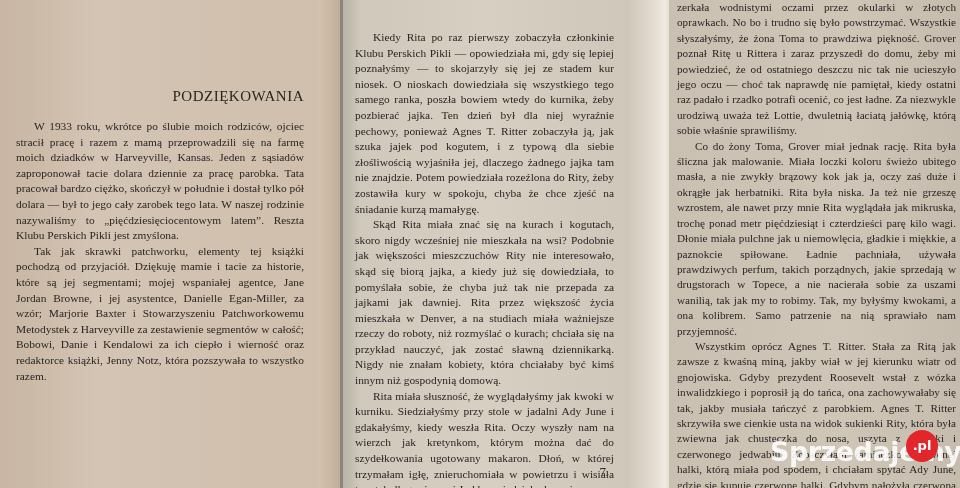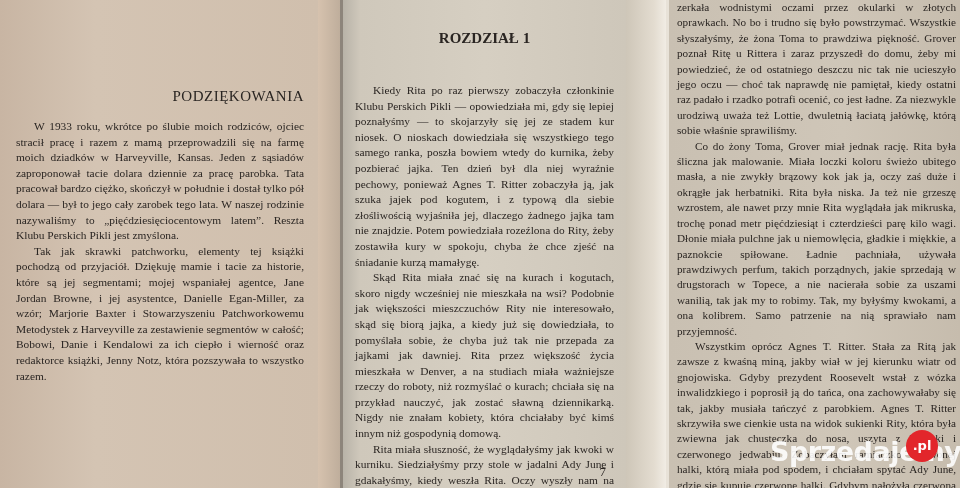--- a/index.html
+++ b/index.html
@@ -23,21 +23,20 @@
 
 <div class="page p1">
   <h1>PODZIĘKOWANIA</h1>
   <p>W 1933 roku, wkrótce po ślubie moich rodziców, ojciec stracił pracę i razem z mamą przeprowadzili się na farmę moich dziadków w Harveyville, Kansas. Jeden z sąsiadów zaproponował tacie dolara dziennie za pracę parobka. Tata pracował bardzo ciężko, skończył w południe i dostał tylko pół dolara — był to jego cały zarobek tego lata. W naszej rodzinie nazywaliśmy to „pięćdziesięciocentowym latem”. Reszta Klubu Perskich Pikli jest zmyślona.</p>
   <p>Tak jak skrawki patchworku, elementy tej książki pochodzą od przyjaciół. Dziękuję mamie i tacie za historie, które są jej segmentami; mojej wspaniałej agentce, Jane Jordan Browne, i jej asystentce, Danielle Egan-Miller, za wzór; Marjorie Baxter i Stowarzyszeniu Patchworkowemu Metodystek z Harveyville za zestawienie segmentów w całość; Bobowi, Danie i Kendalowi za ich ciepło i wierność oraz redaktorce książki, Jenny Notz, która pozszywała to wszystko razem.</p>
 </div>
 
 <div class="gap1"></div>
 
 <div class="page p2">
-  <h2>ROZDZIAŁ 1</h2>
   <p>Kiedy Rita po raz pierwszy zobaczyła członkinie Klubu Perskich Pikli — opowiedziała mi, gdy się lepiej poznałyśmy — to skojarzyły się jej ze stadem kur niosek. O nioskach dowiedziała się wszystkiego tego samego ranka, poszła bowiem wtedy do kurnika, żeby pozbierać jajka. Ten dzień był dla niej wyraźnie pechowy, ponieważ Agnes T. Ritter zobaczyła ją, jak szuka jajek pod kogutem, i z typową dla siebie złośliwością wyjaśniła jej, dlaczego żadnego jajka tam nie znajdzie. Potem powiedziała rozeźlona do Rity, żeby zostawiła kury w spokoju, chyba że chce zjeść na śniadanie kurzą mamałygę.</p>
   <p>Skąd Rita miała znać się na kurach i kogutach, skoro nigdy wcześniej nie mieszkała na wsi? Podobnie jak większości mieszczuchów Rity nie interesowało, skąd się biorą jajka, a kiedy już się dowiedziała, to pomyślała sobie, że chyba już tak nie przepada za jajkami jak dawniej. Rita przez większość życia mieszkała w Denver, a na studiach miała ważniejsze rzeczy do roboty, niż rozmyślać o kurach; chciała się na przykład nauczyć, jak zostać sławną dziennikarką. Nigdy nie znałam kobiety, która chciałaby być kimś innym niż gospodynią domową.</p>
   <p>Rita miała słuszność, że wyglądałyśmy jak kwoki w kurniku. Siedziałyśmy przy stole w jadalni Ady June i gdakałyśmy, kiedy weszła Rita. Oczy wyszły nam na wierzch jak kretynkom, którym można dać do szydełkowania ugotowany makaron. Dłoń, w której trzymałam igłę, znieruchomiała w powietrzu i wisiała tam tak długo, że pani Judd powiedziała do mnie:</p>
 
   <div class="pagenum">7</div>
 </div>
 
 <div class="gap2"></div>
 
 <div class="page p3">

